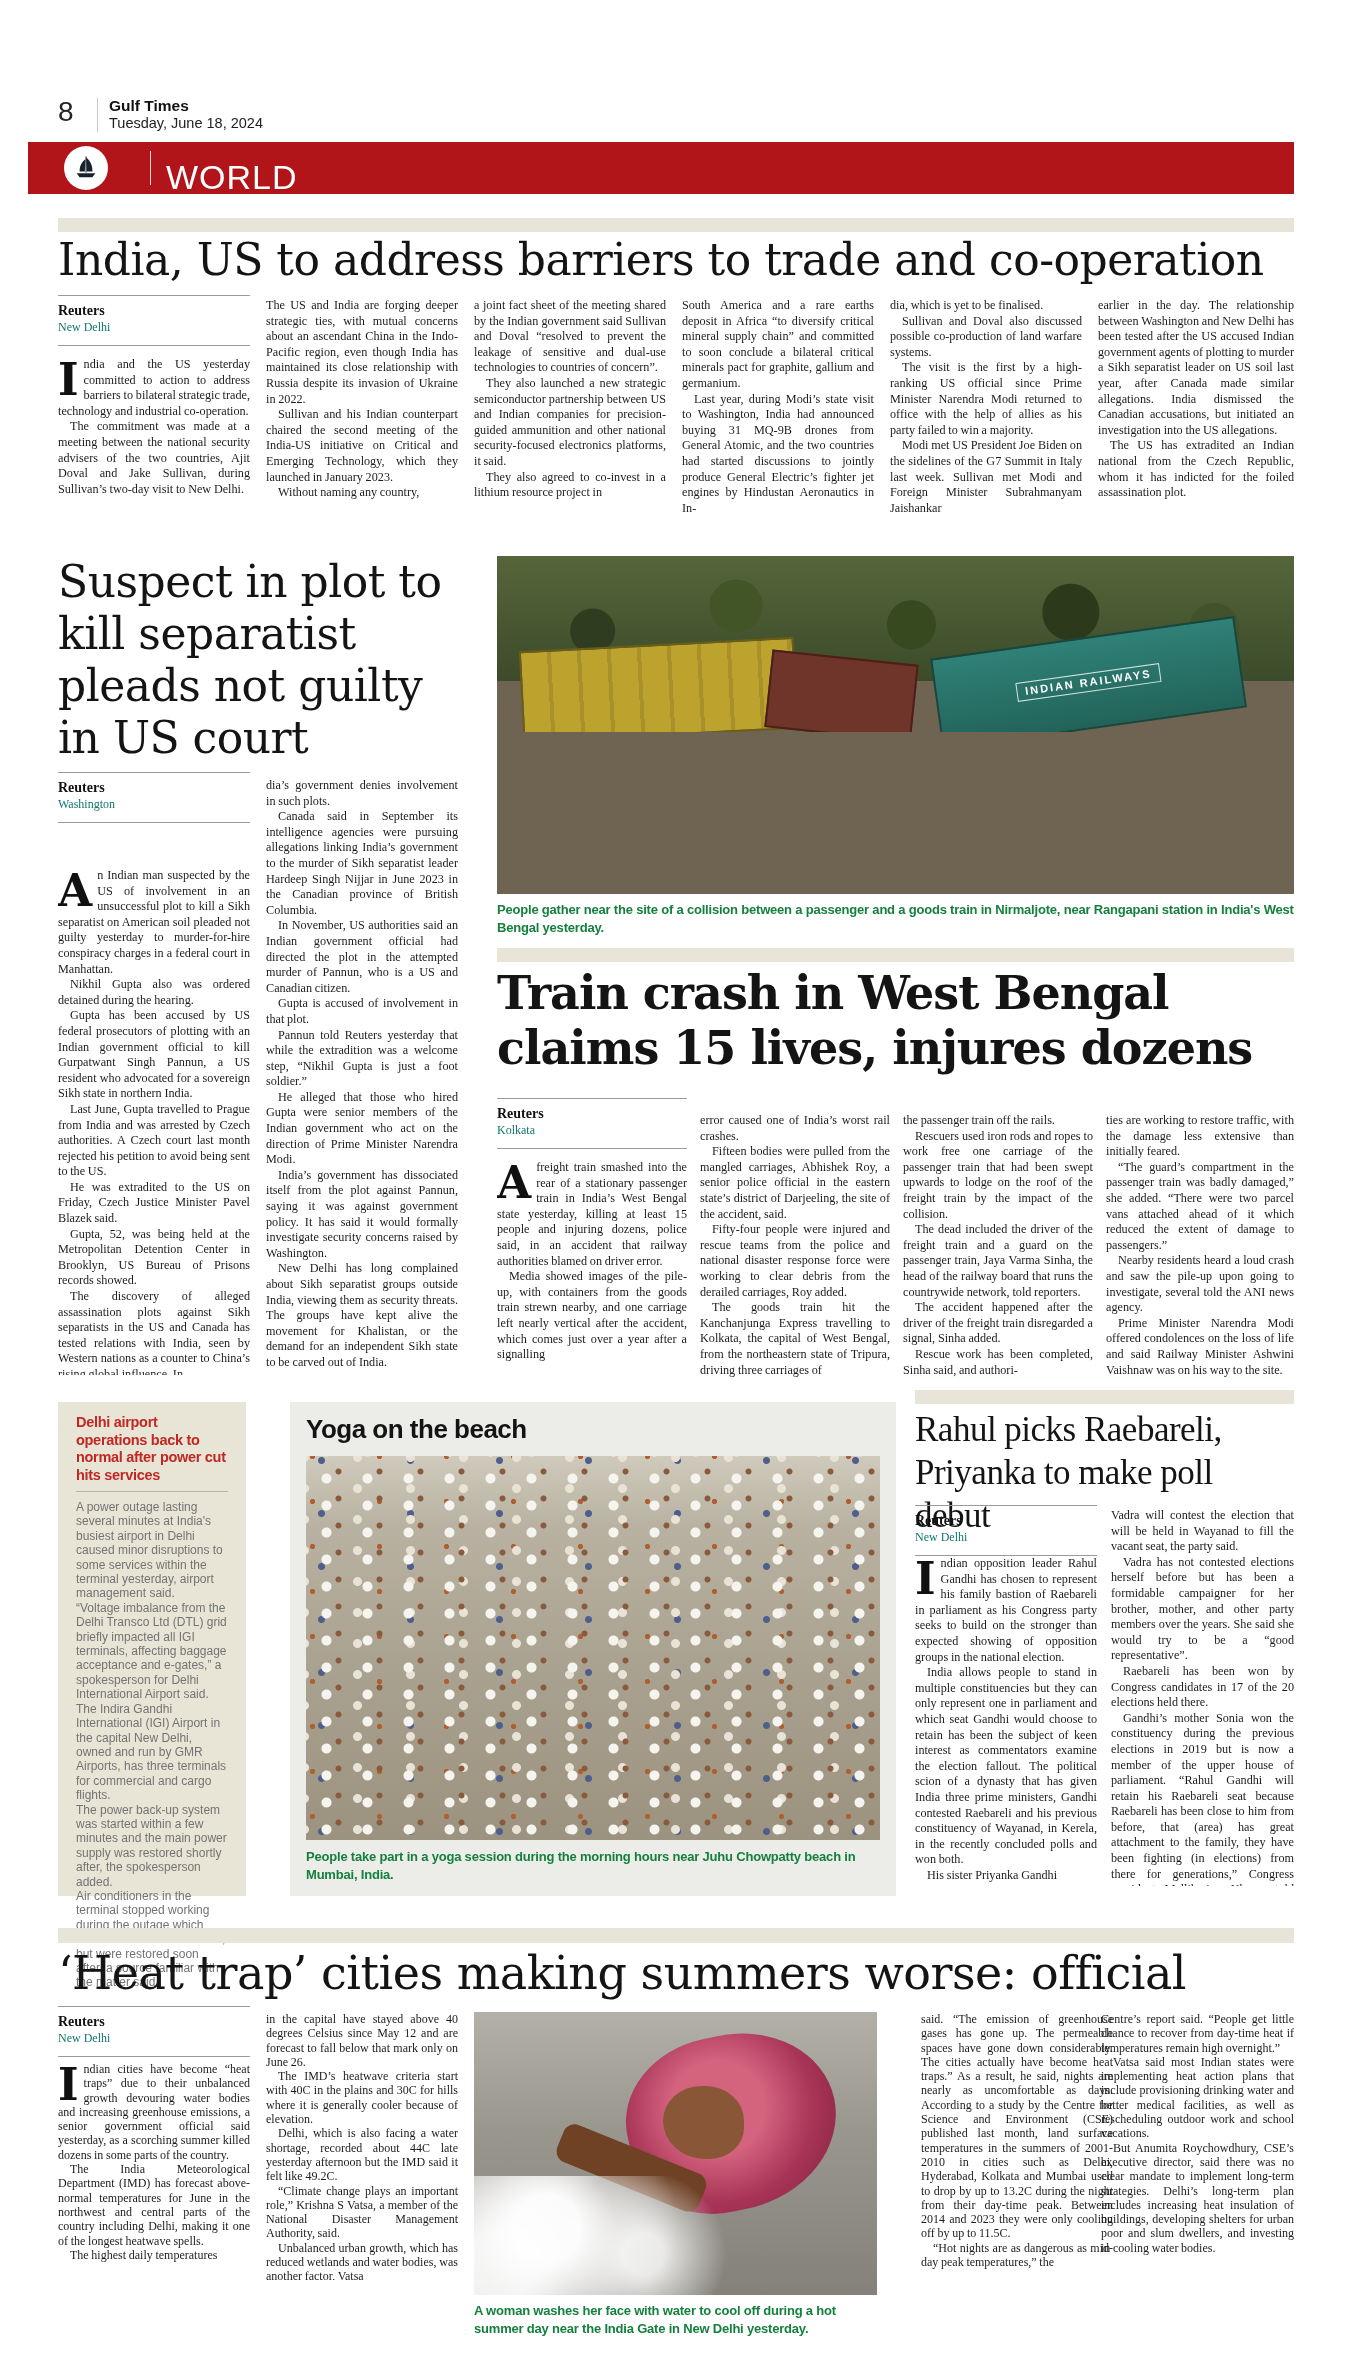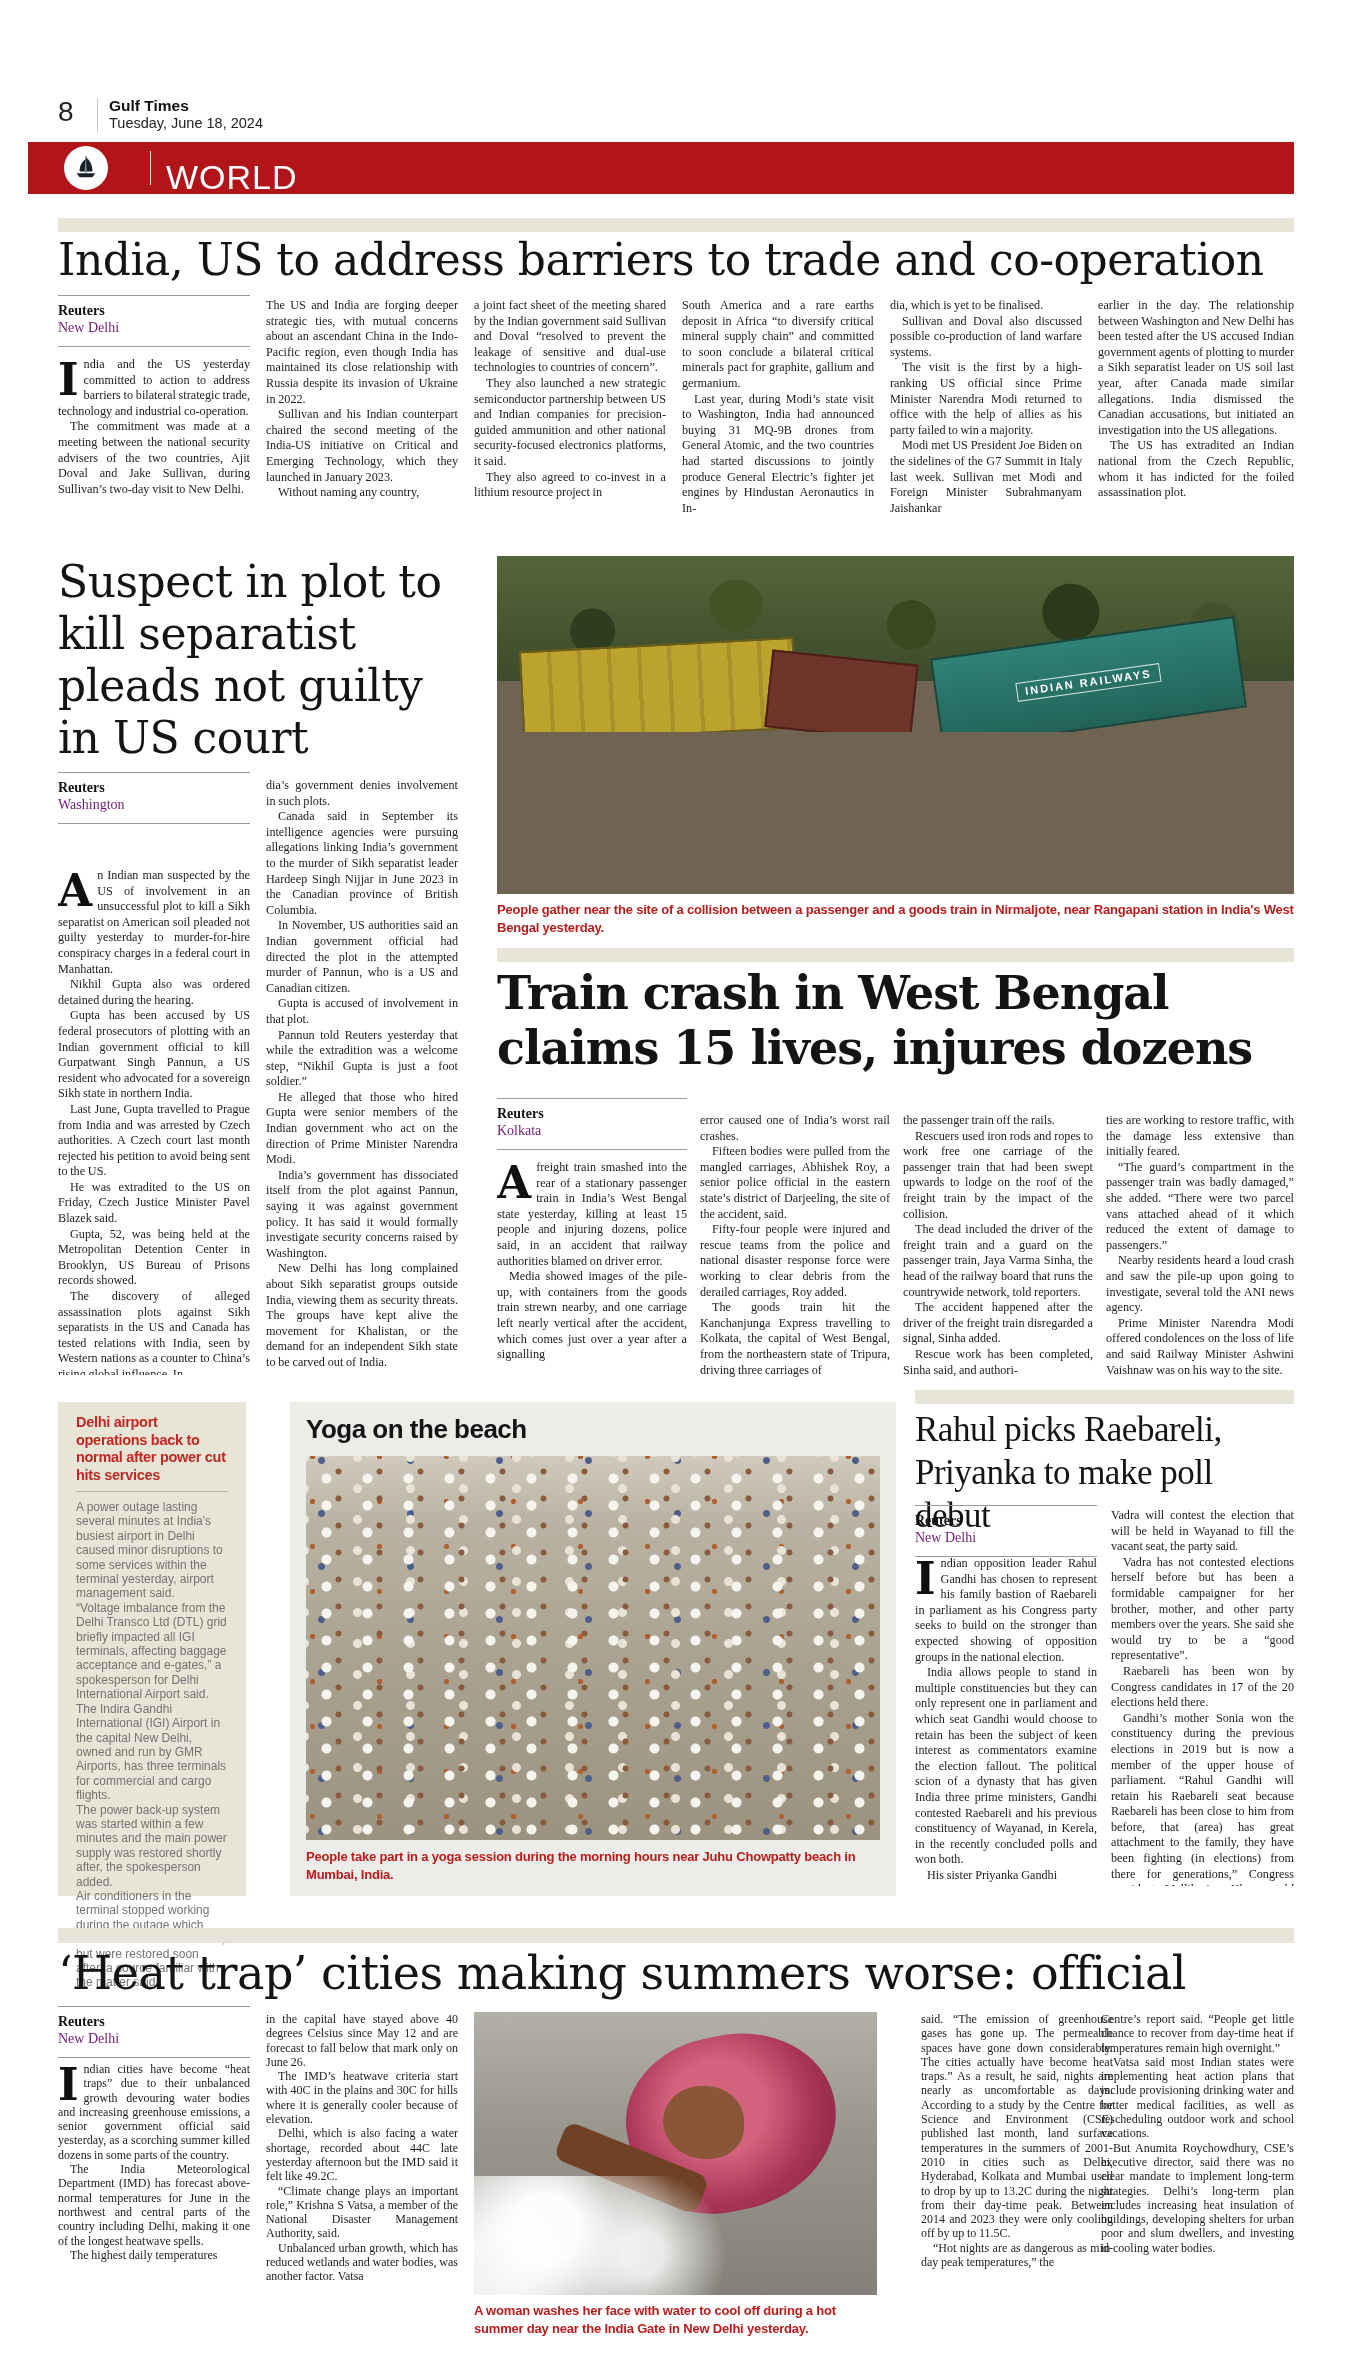--- a/index.html
+++ b/index.html
@@ -21,30 +21,30 @@
                  color:#fff;letter-spacing:1px;margin-top:9px;}
 
   .kicker{position:absolute;background:#e8e4d7;height:14px;}
   .headline{position:absolute;font-family:"DejaVu Serif",serif;color:#141414;letter-spacing:-0.5px;}
   .hl-light{font-weight:400;}
   .hl-bold{font-weight:bold;}
 
   .byline{position:absolute;font-family:Liberation Serif, serif;}
   .byline .rule{border-top:1px solid #9a9a9a;height:0;}
   .byline .agency{font-weight:bold;font-size:14px;color:#111;padding:7px 0 1px;}
-  .byline .place{font-size:14px;color:#701a75;padding:0 0 10px;}
+  .byline .place{font-size:12px;color:#0f766e;padding:0 0 10px;}
 
   .col{position:absolute;font:12.2px/15.6px "Liberation Serif",serif;text-align:justify;
        color:#1c1c1c;overflow:hidden;word-spacing:-0.3px;}
   .col-tight{font:12px/14.3px "Liberation Serif",serif;}
   .para{margin:0;}
   .para + .para{text-indent:12px;}
   .dropcap{float:left;font:bold 44px/39px "DejaVu Serif",serif;padding:3px 5px 0 0;color:#101010;}
 
-  .caption{position:absolute;font:bold 13px/17.5px "Liberation Sans",sans-serif;color:#b91c1c;letter-spacing:-0.2px;}
+  .caption{position:absolute;font:bold 13px/17.5px "Liberation Sans",sans-serif;color:#15803d;letter-spacing:-0.2px;}
 
   .photo{position:absolute;overflow:hidden;background:#888;}
 
   
   .ph-train{background:linear-gradient(180deg,#c9cfc0 0%,#7b8a63 6%,#46562f 16%,#3c4b2a 34%,#69605000 35%),#6f6452;}
   .t-forest{position:absolute;left:0;top:0;width:100%;height:37%;
     background:
       radial-gradient(circle at 12% 60%, #2e3d1f 0 22px, transparent 23px),
       radial-gradient(circle at 30% 40%, #415527 0 26px, transparent 27px),
       radial-gradient(circle at 52% 55%, #37491f 0 24px, transparent 25px),

